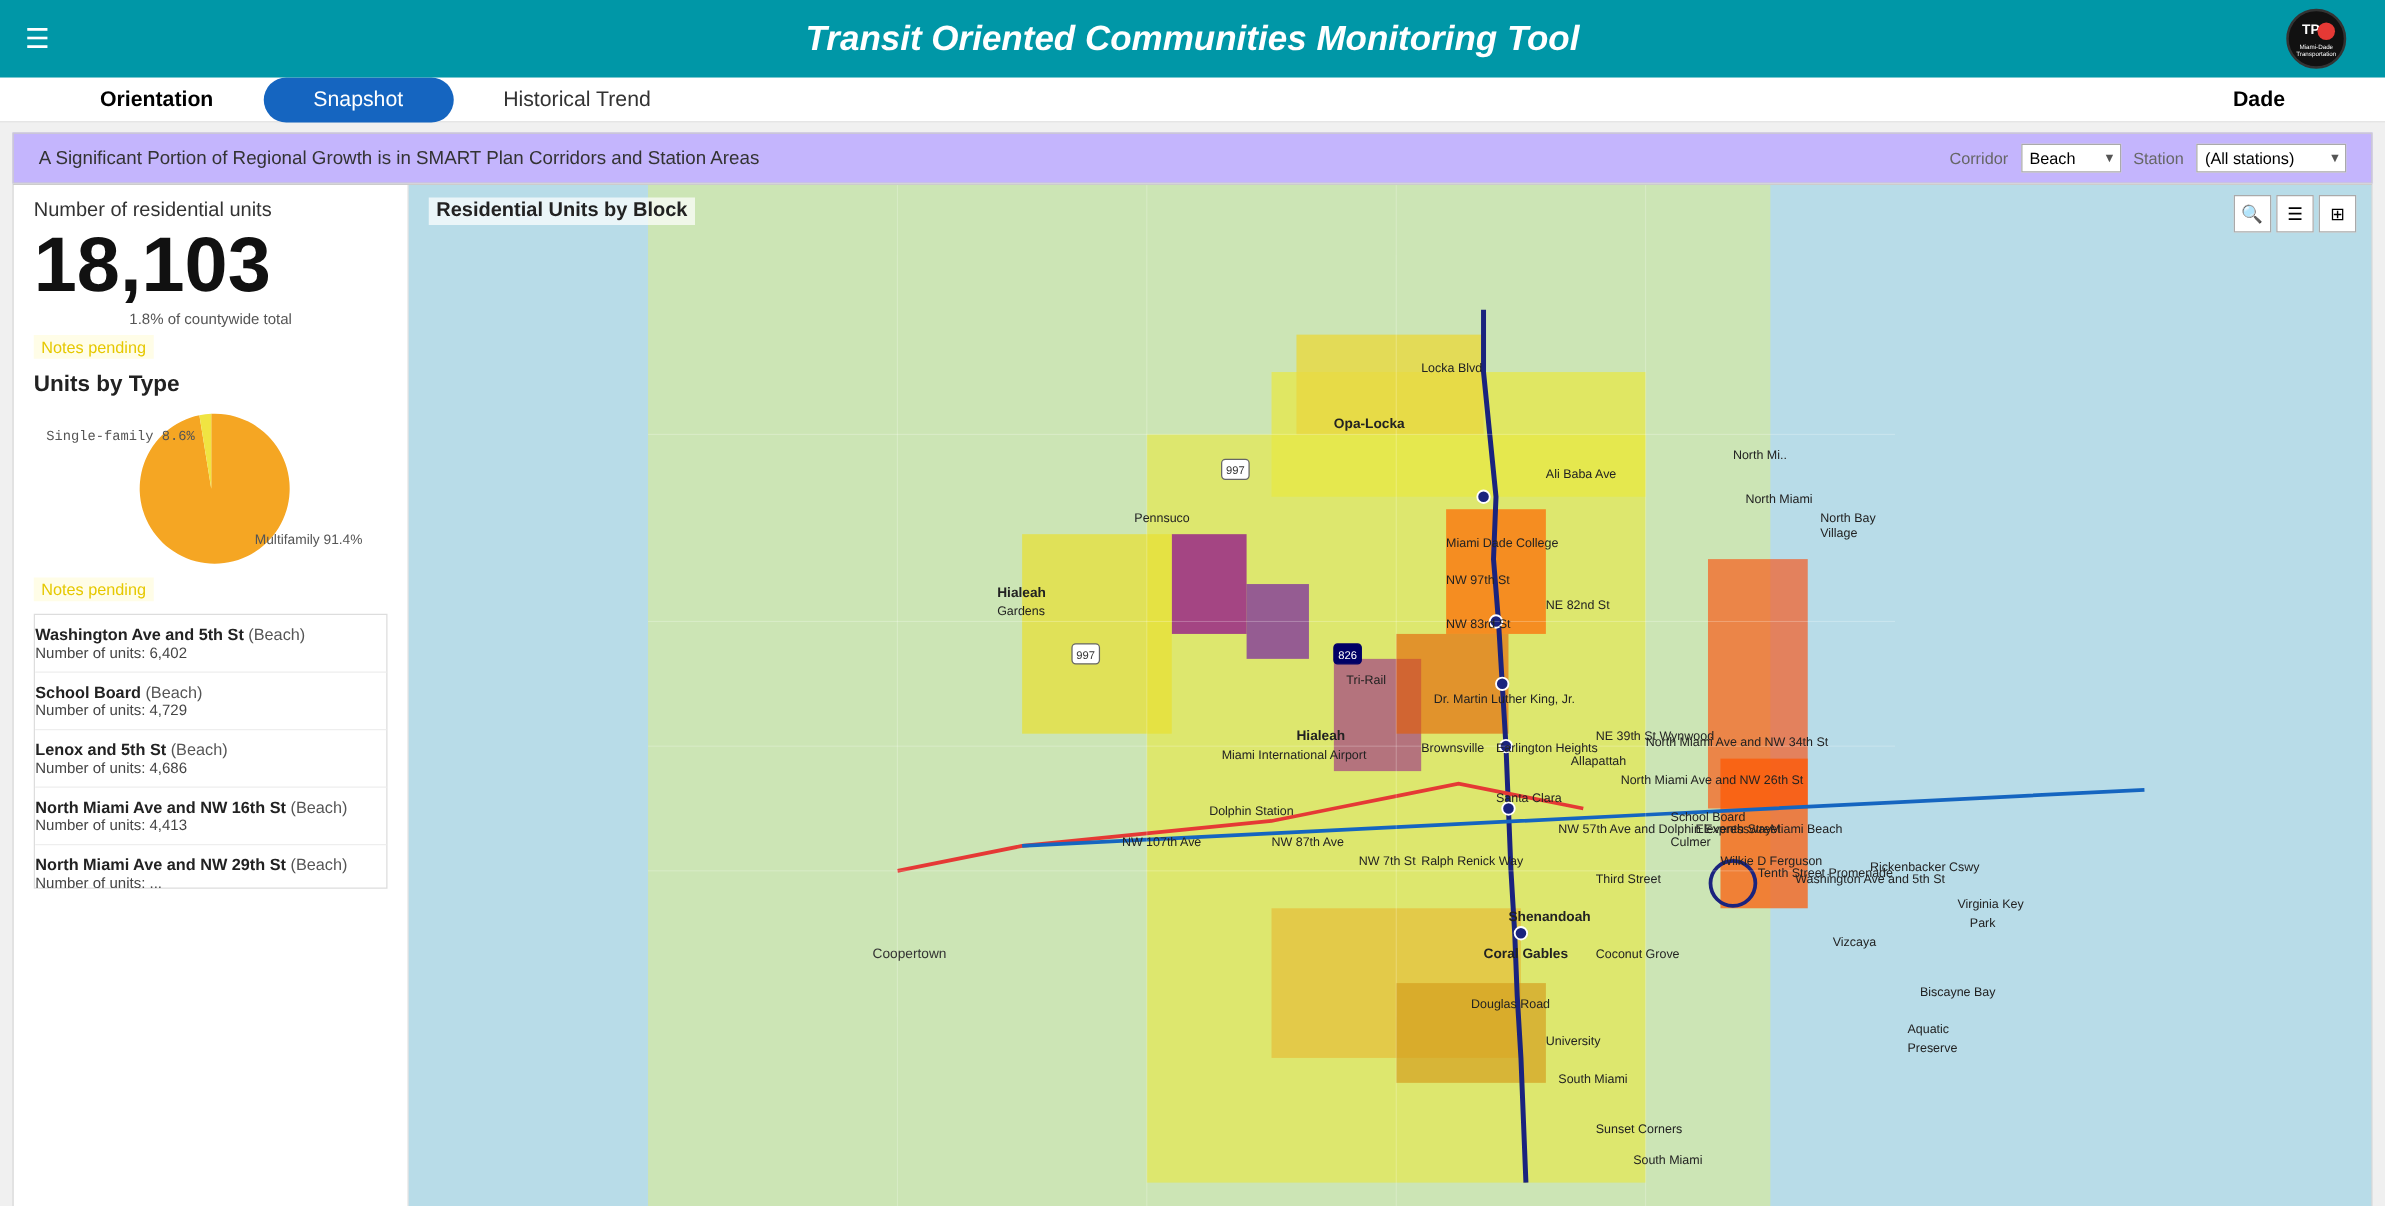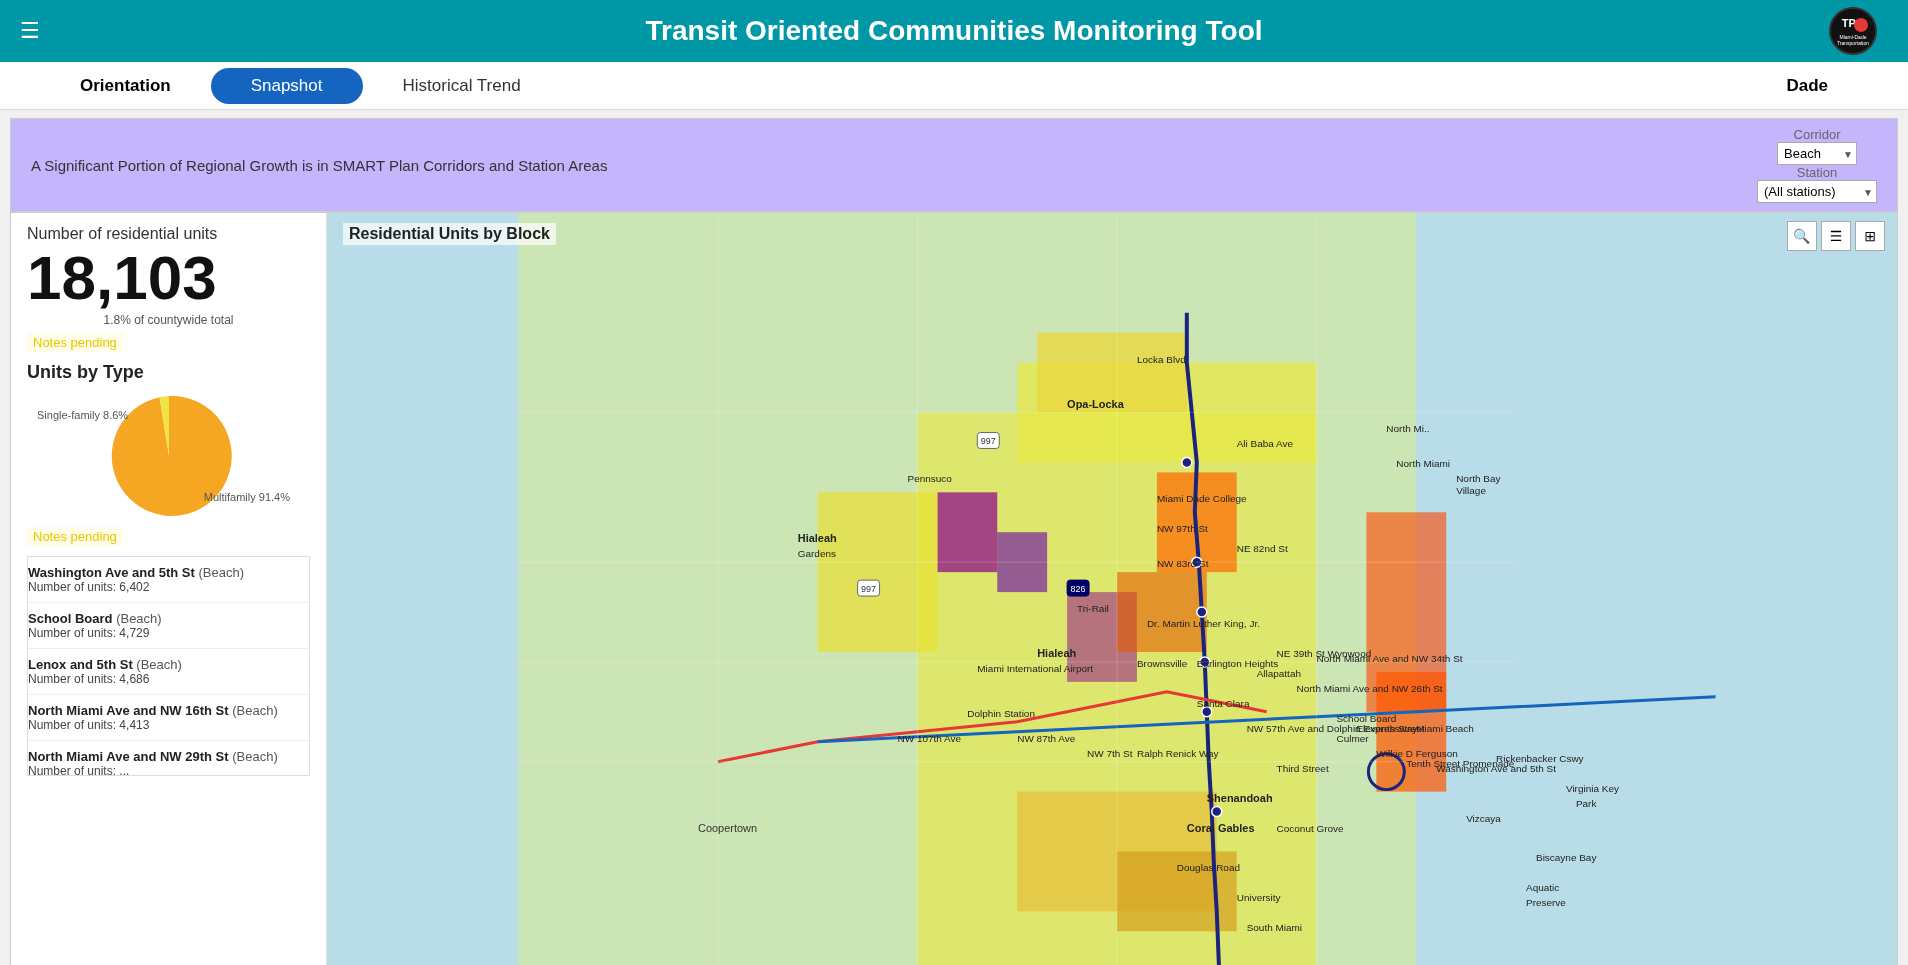--- a/index.html
+++ b/index.html
@@ -12,20 +12,21 @@
       display: flex;
       align-items: center;
       justify-content: center;
       position: relative;
     }
     #header-title {
       color: white;
       font-size: 28px;
       font-weight: bold;
       text-align: center;
+      font-style: italic;
     }
     #menu-icon {
       position: absolute;
       left: 20px;
       color: white;
       font-size: 22px;
       cursor: pointer;
     }
     #logo {
       position: absolute;
@@ -45,21 +46,21 @@
       border: 2px solid #333;
       display: flex;
       align-items: center;
       justify-content: center;
       overflow: hidden;
     }
 
     
     #nav {
       background: white;
-      height: 48px;
+      height: 36px;
       display: flex;
       align-items: center;
       border-bottom: 1px solid #ddd;
       padding: 0 40px;
       gap: 0;
     }
     .nav-item {
       padding: 8px 40px;
       font-size: 17px;
       cursor: pointer;
@@ -89,22 +90,22 @@
       justify-content: space-between;
       font-size: 15px;
     }
     #subtitle-text {
       font-size: 15px;
       color: #333;
     }
     #corridor-station {
       display: flex;
       align-items: center;
+      gap: 10px;
       font-size: 14px;
-      flex-direction: column;
     }
     .dropdown-label {
       color: #666;
       font-size: 13px;
     }
     .dropdown-select {
       border: 1px solid #aaa;
       padding: 3px 20px 3px 6px;
       font-size: 13px;
       background: white;
@@ -191,20 +192,21 @@
       width: 130px;
       height: 130px;
     }
     .pie-label-left {
       font-size: 11px;
       color: #555;
       text-align: right;
       position: absolute;
       left: 10px;
       top: 18px;
+      font-family: Liberation Mono, monospace;
     }
     .pie-label-right {
       font-size: 11px;
       color: #555;
       text-align: left;
       position: absolute;
       right: 20px;
       bottom: 18px;
       padding-left: 32px;
     }

